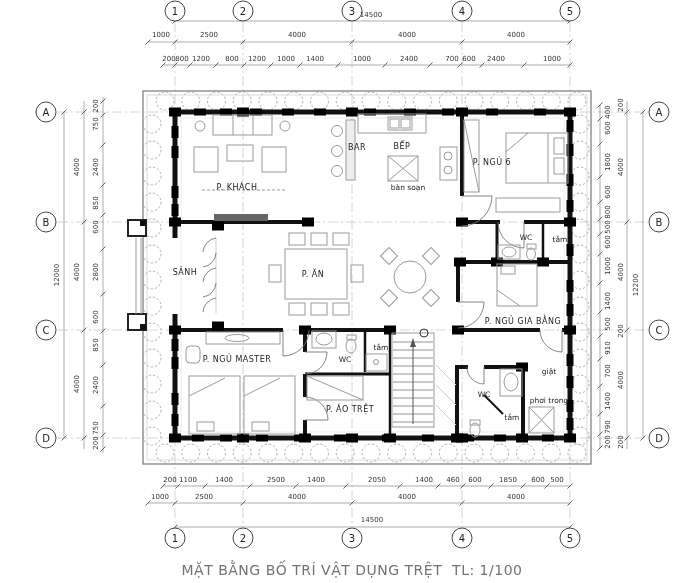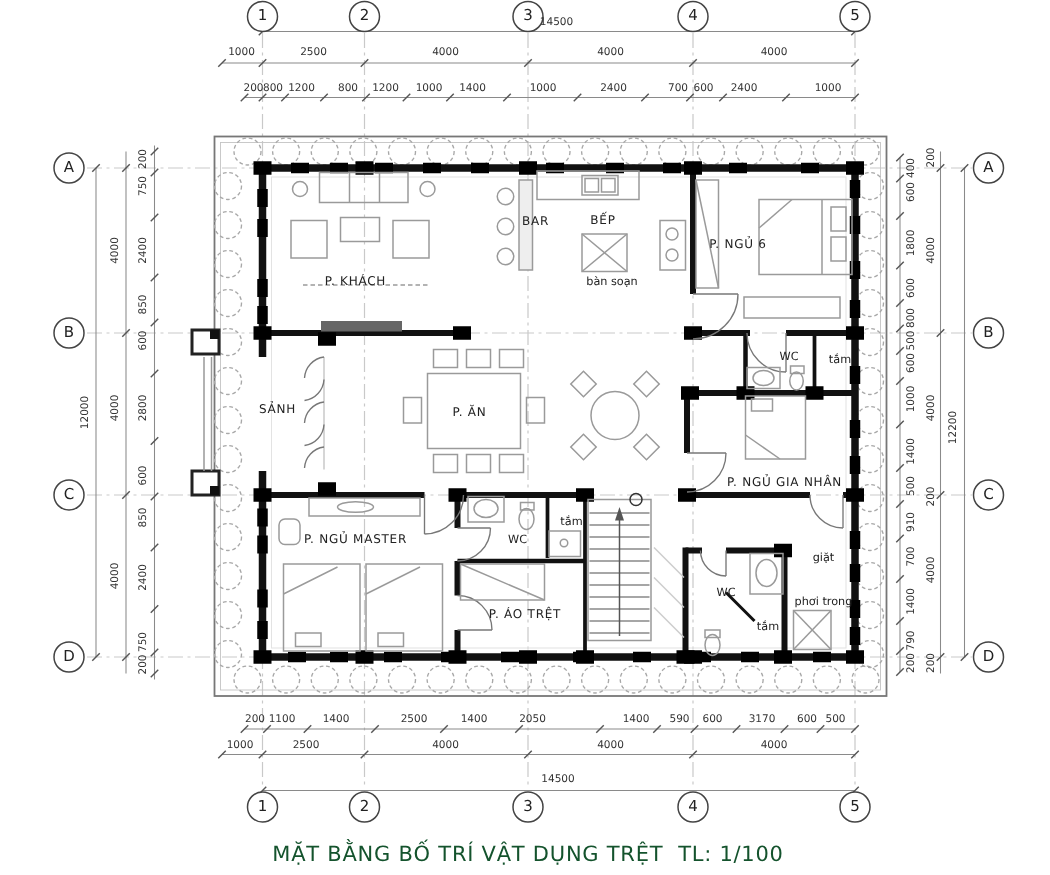--- a/index.html
+++ b/index.html
@@ -9,21 +9,21 @@
   .lbl{position:absolute;font-size:7px;color:#333;transform:translate(-50%,-50%);
        white-space:nowrap;line-height:1;}
   .vlbl{position:absolute;font-size:7px;color:#333;transform:translate(-50%,-50%) rotate(-90deg);
        white-space:nowrap;line-height:1;}
   .room{position:absolute;font-size:8px;letter-spacing:0.5px;color:#222;
         transform:translate(-50%,-50%);white-space:nowrap;line-height:1;}
   .room.small{font-size:7.5px;letter-spacing:0;padding-left:10px;}
   .bubble{position:absolute;width:19px;height:19px;border:1px solid #444;border-radius:50%;
           background:#fff;color:#222;font-size:10px;display:flex;align-items:center;
           justify-content:center;transform:translate(-50%,-50%);line-height:1;}
-  .title{position:absolute;font-size:14px;color:#14532d;letter-spacing:0.5px;
+  .title{position:absolute;font-size:14px;color:#737373;letter-spacing:0.5px;
          transform:translate(-50%,-50%);white-space:nowrap;}
 </style>
 </head>
 <body>
 
 <div id="canvas">
 
 <svg id="plan" width="700" height="583" viewBox="0 0 700 583">
 
   <g stroke="#c9c9c9" stroke-width="0.8" stroke-dasharray="10 3 2 3">
@@ -524,25 +524,25 @@
 <div class="lbl" style="left:452px;top:59px">700</div>
 <div class="lbl" style="left:469px;top:59px">600</div>
 <div class="lbl" style="left:496px;top:59px">2400</div>
 <div class="lbl" style="left:552px;top:59px">1000</div>
 
 <div class="lbl" style="left:170px;top:480px">200</div>
 <div class="lbl" style="left:188px;top:480px">1100</div>
 <div class="lbl" style="left:224px;top:480px">1400</div>
 <div class="lbl" style="left:276px;top:480px">2500</div>
 <div class="lbl" style="left:316px;top:480px">1400</div>
-<div class="lbl" style="left:355px;top:480px">2050</div>
+<div class="lbl" style="left:377px;top:480px">2050</div>
 <div class="lbl" style="left:424px;top:480px">1400</div>
-<div class="lbl" style="left:453px;top:480px">590</div>
+<div class="lbl" style="left:453px;top:480px">460</div>
 <div class="lbl" style="left:475px;top:480px">600</div>
-<div class="lbl" style="left:508px;top:480px">3170</div>
+<div class="lbl" style="left:508px;top:480px">1850</div>
 <div class="lbl" style="left:538px;top:480px">600</div>
 <div class="lbl" style="left:557px;top:480px">500</div>
 <div class="lbl" style="left:160px;top:497px">1000</div>
 <div class="lbl" style="left:204px;top:497px">2500</div>
 <div class="lbl" style="left:297px;top:497px">4000</div>
 <div class="lbl" style="left:407px;top:497px">4000</div>
 <div class="lbl" style="left:516px;top:497px">4000</div>
 <div class="lbl" style="left:372px;top:520px">14500</div>
 
 <div class="vlbl" style="left:57px;top:275px">12000</div>
@@ -586,21 +586,21 @@
 
 <div class="room" style="left:237px;top:188px">P. KHÁCH</div>
 <div class="room" style="left:357px;top:148px">BAR</div>
 <div class="room" style="left:402px;top:147px">BẾP</div>
 <div class="room small" style="left:403px;top:188px">bàn soạn</div>
 <div class="room" style="left:492px;top:163px">P. NGỦ 6</div>
 <div class="room small" style="left:521px;top:238px">WC</div>
 <div class="room small" style="left:555px;top:240px">tắm</div>
 <div class="room" style="left:185px;top:273px">SẢNH</div>
 <div class="room" style="left:313px;top:275px">P. ĂN</div>
-<div class="room" style="left:523px;top:322px">P. NGỦ GIA NHÂN</div>
+<div class="room" style="left:523px;top:322px">P. NGỦ GIA BẰNG</div>
 <div class="room" style="left:237px;top:360px">P. NGỦ MASTER</div>
 <div class="room small" style="left:340px;top:360px">WC</div>
 <div class="room small" style="left:376px;top:348px">tắm</div>
 <div class="room" style="left:350px;top:410px">P. ÁO TRỆT</div>
 <div class="room small" style="left:479px;top:395px">WC</div>
 <div class="room small" style="left:507px;top:418px">tắm</div>
 <div class="room small" style="left:544px;top:372px">giặt</div>
 <div class="room small" style="left:544px;top:401px">phơi trong</div>
 
 <div class="title" style="left:352px;top:570px">MẶT BẰNG BỐ TRÍ VẬT DỤNG TRỆT &nbsp;TL: 1/100</div>

